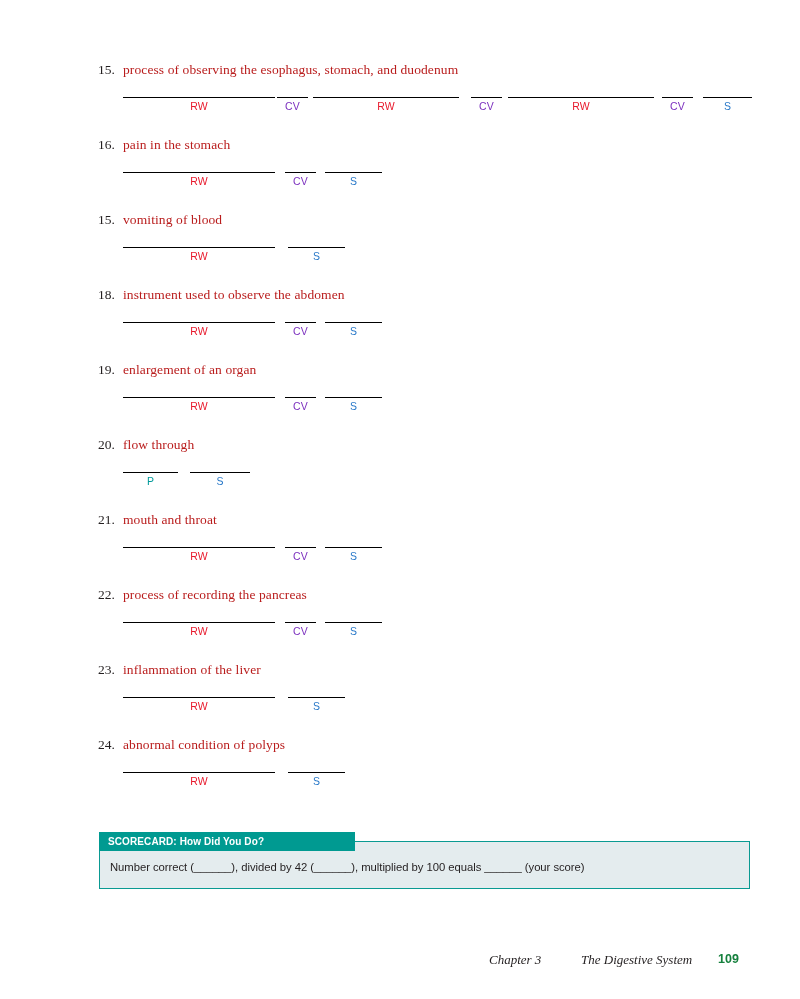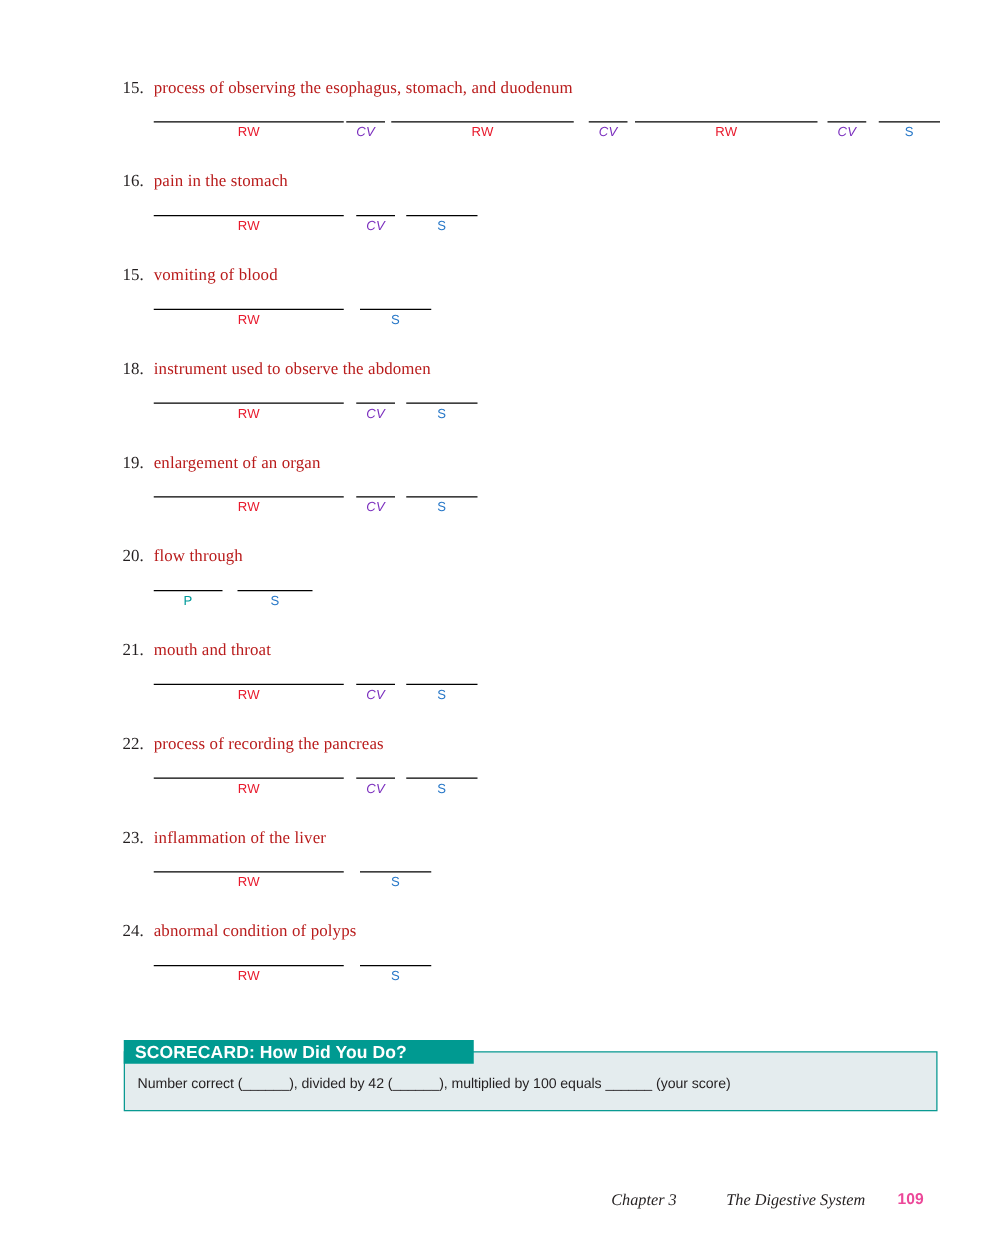--- a/index.html
+++ b/index.html
@@ -33,33 +33,33 @@
     height:13px; width:100%;
   }
   .blank .lbl {
     text-align:center;
     font-family:"Liberation Sans", sans-serif;
     font-size:10.5px; font-weight:400;
     line-height:14px; padding-top:1px;
     letter-spacing:0.2px;
   }
   .lbl.rw { color:#e8192c; }
-  .lbl.cv { color:#7b2fbe;font-style:italic; }
+  .lbl.cv { color:#7b2fbe; }
   .lbl.s  { color:#2878c8; }
   .lbl.p  { color:#009a9a; }
 
   
   .scorecard { position:absolute; left:99px; top:832px; width:651px; }
   .sc-head {
     position:absolute; left:0; top:0;
-    width:280px; height:19px;
+    width:256px; height:19px;
     background:#009a91;
     color:#ffffff;
     font-family:"Liberation Sans", sans-serif;
-    font-size:14px; font-weight:bold;
+    font-size:10px; font-weight:bold;
     line-height:19px; padding-left:9px;
     box-sizing:border-box; white-space:nowrap;
     letter-spacing:0.1px;
     z-index:2;
   }
   .sc-body {
     position:absolute; left:0; top:9px;
     width:651px; height:48px;
     background:#e4ecee;
     border:1.2px solid #0a9a92;
@@ -81,21 +81,21 @@
     font-size:13px; color:#231f20; white-space:nowrap;
   }
   .f-title {
     position:absolute; left:581px; top:0;
     font-family:"Liberation Serif", serif; font-style:italic;
     font-size:13px; color:#231f20; white-space:nowrap;text-align:center;
   }
   .f-page {
     position:absolute; left:718px; top:0;
     font-family:"Liberation Sans", sans-serif; font-weight:bold;
-    font-size:12.5px; color:#ec4899; white-space:nowrap;
+    font-size:12.5px; color:#15803d; white-space:nowrap;
   }
 </style>
 </head>
 <body>
 
 <div class="page">
 
   <div id="items-container">
       <div class="item" style="top: 62px;">
         <div class="q-row">

